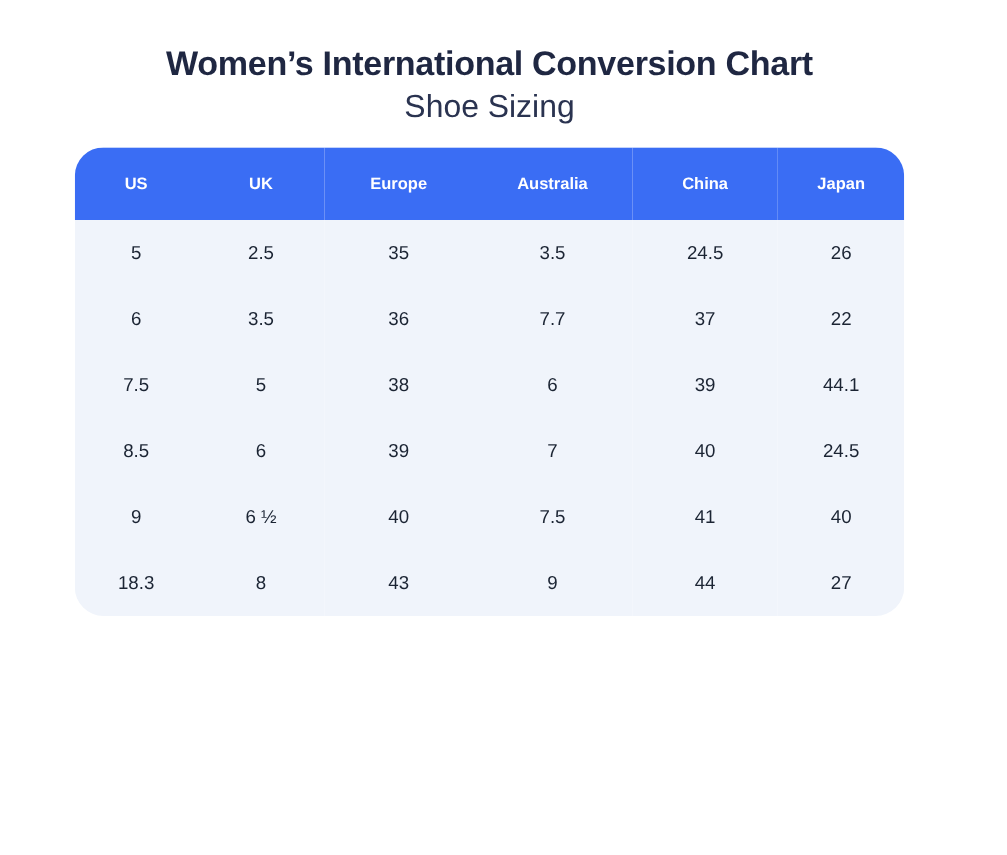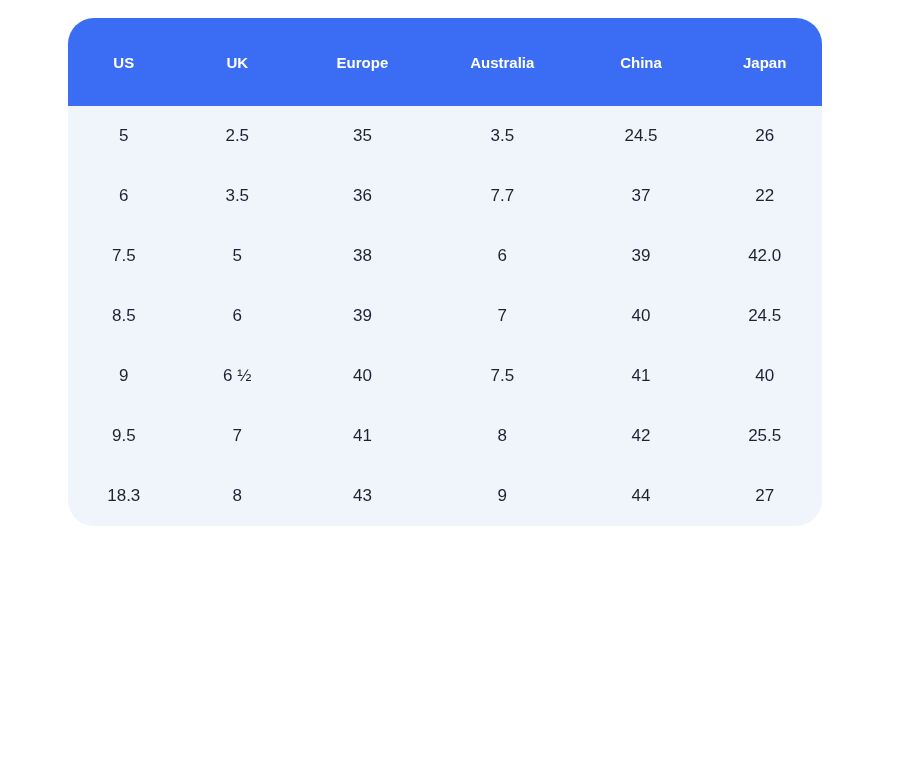--- a/index.html
+++ b/index.html
@@ -57,38 +57,42 @@
   table.conversion-table col.c5 { width: 17.6%; }
   table.conversion-table col.c6 { width: 15.2%; }
   table.conversion-table thead th {
     background: #3a6df4;
     color: #ffffff;
     font-size: 15px;
     font-weight: 700;
     height: 58px;
     text-align: center;
     vertical-align: middle;
-    padding: 15px;
+    padding: 4px;
   }
   table.conversion-table tbody td {
     background: #f0f4fb;
     color: #1b2433;
     font-size: 17px;
     font-weight: 400;
     height: 60px;
     text-align: center;
     vertical-align: middle;
     padding: 0;
   }
 </style>
 </head>
 <body>
 
 <div class="page">
   <div class="content">
+    <div class="title-block">
+      <h1 class="title-main">Women’s International Conversion Chart</h1>
+      <h2 class="title-sub">Shoe Sizing</h2>
+    </div>
 
     <div class="conversion-table-wrap">
       <table class="conversion-table">
         <colgroup>
           <col class="c1">
             <col class="c2">
             <col class="c3">
           <col class="c4">
             <col class="c5">
             <col class="c6">
@@ -119,47 +123,39 @@
               <td>7.7</td>
               <td>37</td>
               <td>22</td>
             </tr>
             <tr>
               <td>7.5</td>
               <td>5</td>
               <td>38</td>
               <td>6</td>
               <td>39</td>
-              <td>42.0</td>
+              <td>44.1</td>
             </tr>
             <tr>
               <td>8.5</td>
               <td>6</td>
               <td>39</td>
               <td>7</td>
               <td>40</td>
               <td>24.5</td>
             </tr>
             <tr>
               <td>9</td>
               <td>6 ½</td>
               <td>40</td>
               <td>7.5</td>
               <td>41</td>
               <td>40</td>
             </tr>
             <tr>
-              <td>9.5</td>
-              <td>7</td>
-              <td>41</td>
-              <td>8</td>
-              <td>42</td>
-              <td>25.5</td>
-            </tr>
-            <tr>
               <td>18.3</td>
               <td>8</td>
               <td>43</td>
               <td>9</td>
               <td>44</td>
               <td>27</td>
             </tr>
           </tbody>
       </table>
     </div>

